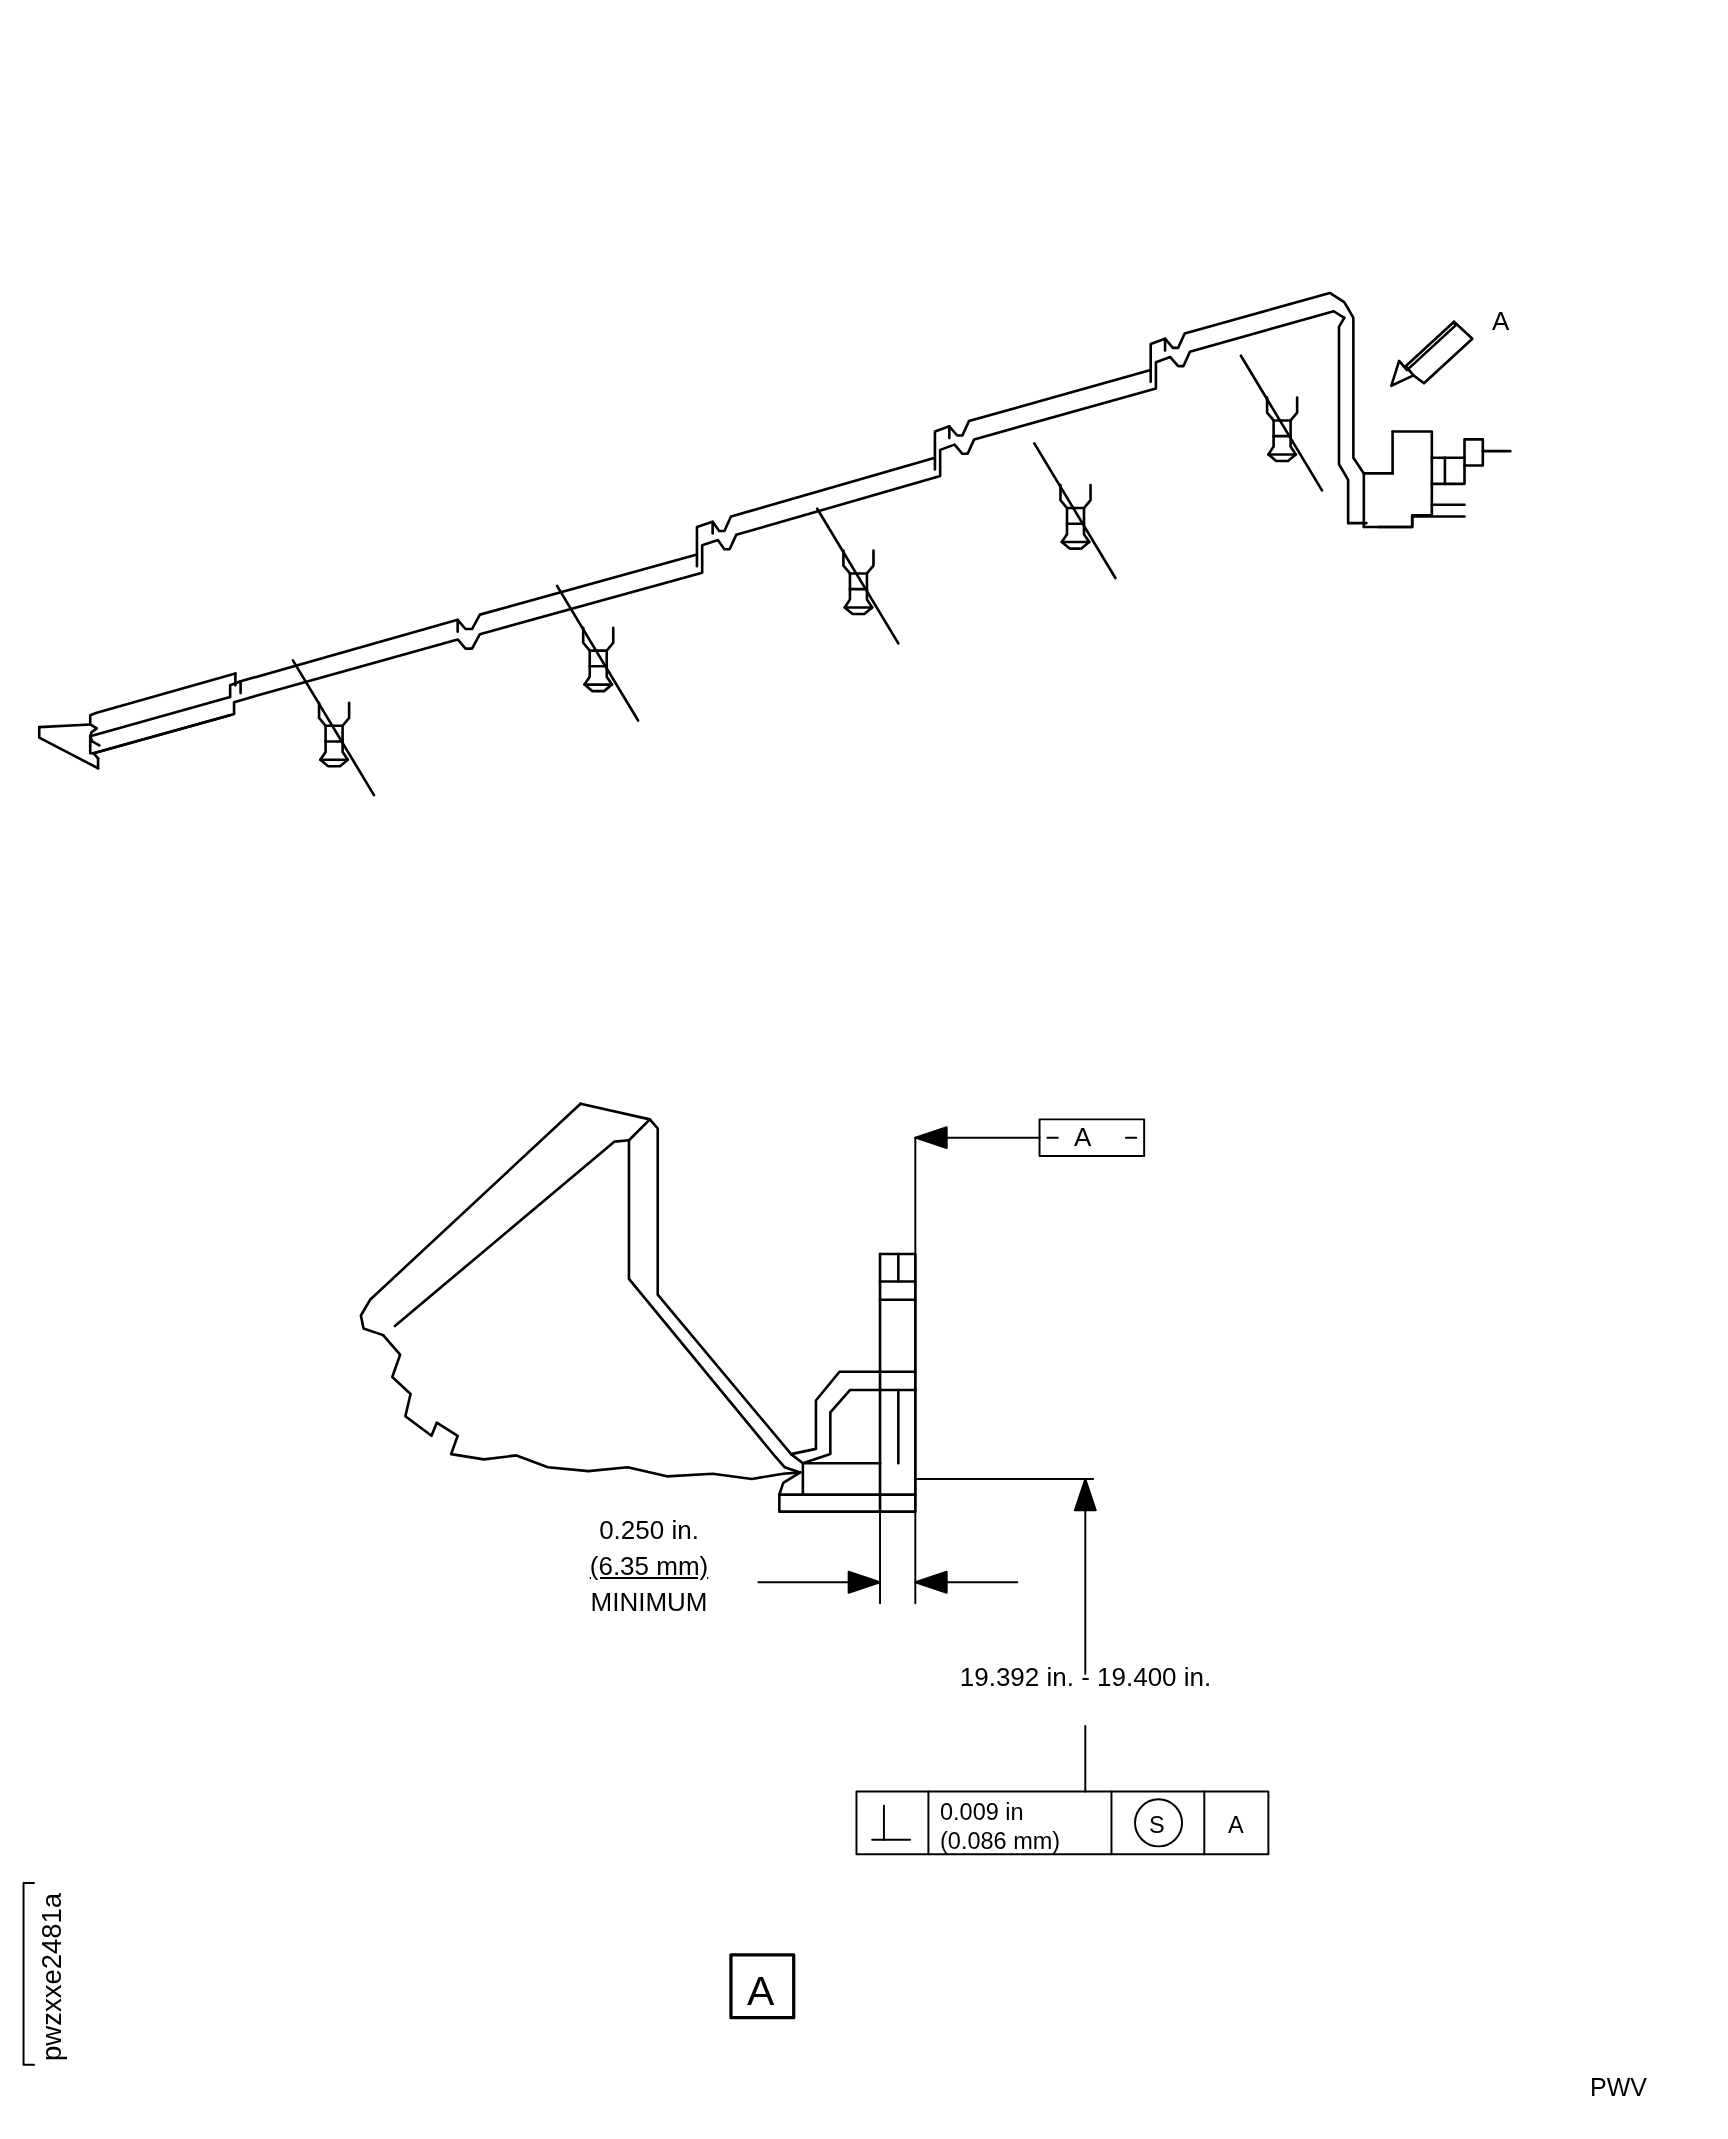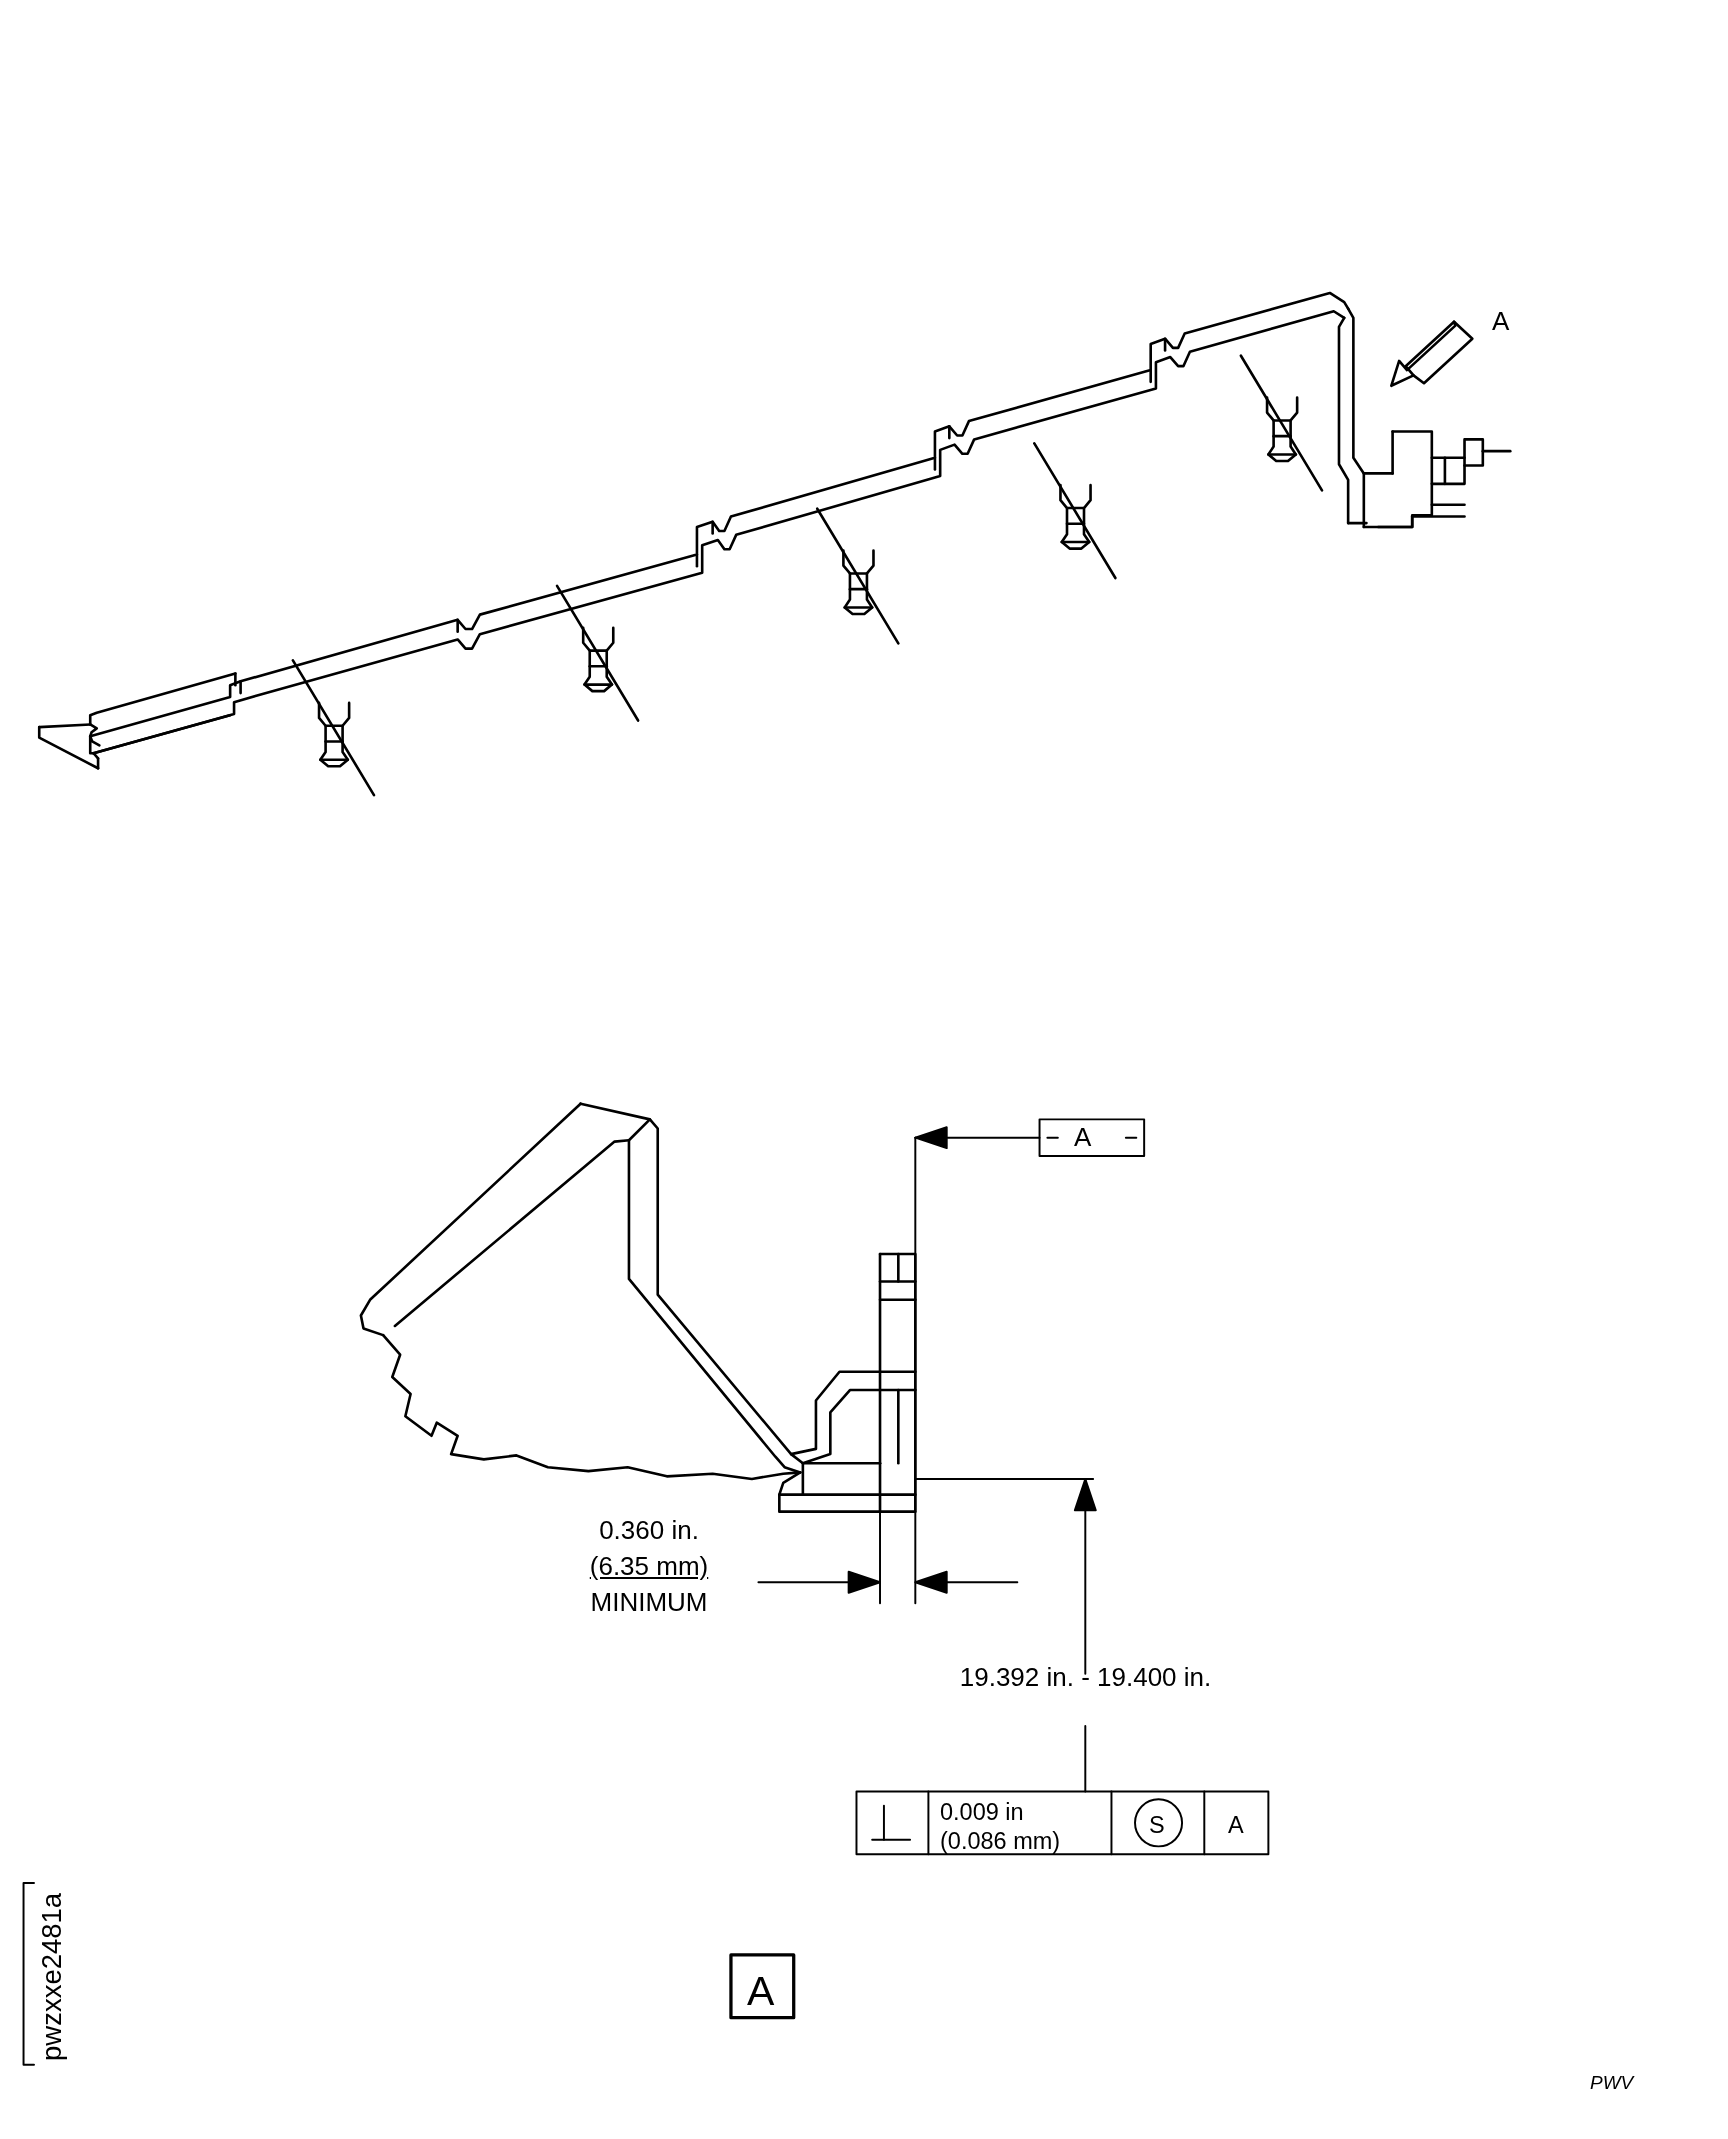--- a/index.html
+++ b/index.html
@@ -41,22 +41,21 @@
     font-size: 23.5px;
   }
   .label-a-small {
     font-size: 26px;
   }
   .view-letter {
     font-size: 41px;
     font-weight: normal;
   }
   .corner-code {
-    font-size: 19px;
-    font-style: italic;
+    font-size: 25px;
   }
   .side-code {
     font-size: 27.5px;
     transform-origin: 0 0;
     transform: rotate(-90deg);
   }
 </style>
 </head>
 <body>
 
@@ -306,21 +305,21 @@
         <path d="M 52 2880 L 36 2880 L 36 3158 L 52 3158"></path>
       </g>
 
     </g>
   </svg>
 
   <div class="txt label-a-small" style="left:1492px; top:305px;">A</div>
 
   <div class="txt label-a-small" style="left:1074px; top:1121px;">A</div>
 
-  <div class="txt dim-text" style="left:541px; top:1514px; width:216px;">0.360 in.</div>
+  <div class="txt dim-text" style="left:541px; top:1514px; width:216px;">0.250 in.</div>
   <div class="txt dim-text" style="left:541px; top:1550px; width:216px;text-decoration:underline;">(6.35 mm)</div>
   <div class="txt dim-text" style="left:541px; top:1586px; width:216px;">MINIMUM</div>
 
   <div class="txt dim-text" style="left:824px; top:1661px; width:523px;">19.392 in. - 19.400 in.</div>
 
   <div class="txt fcf-text" style="left:940px; top:1797px;">0.009 in</div>
   <div class="txt fcf-text" style="left:940px; top:1826px;">(0.086 mm)</div>
   <div class="txt fcf-text" style="left:1149px; top:1810px;">S</div>
   <div class="txt fcf-text" style="left:1228px; top:1810px;">A</div>
 

